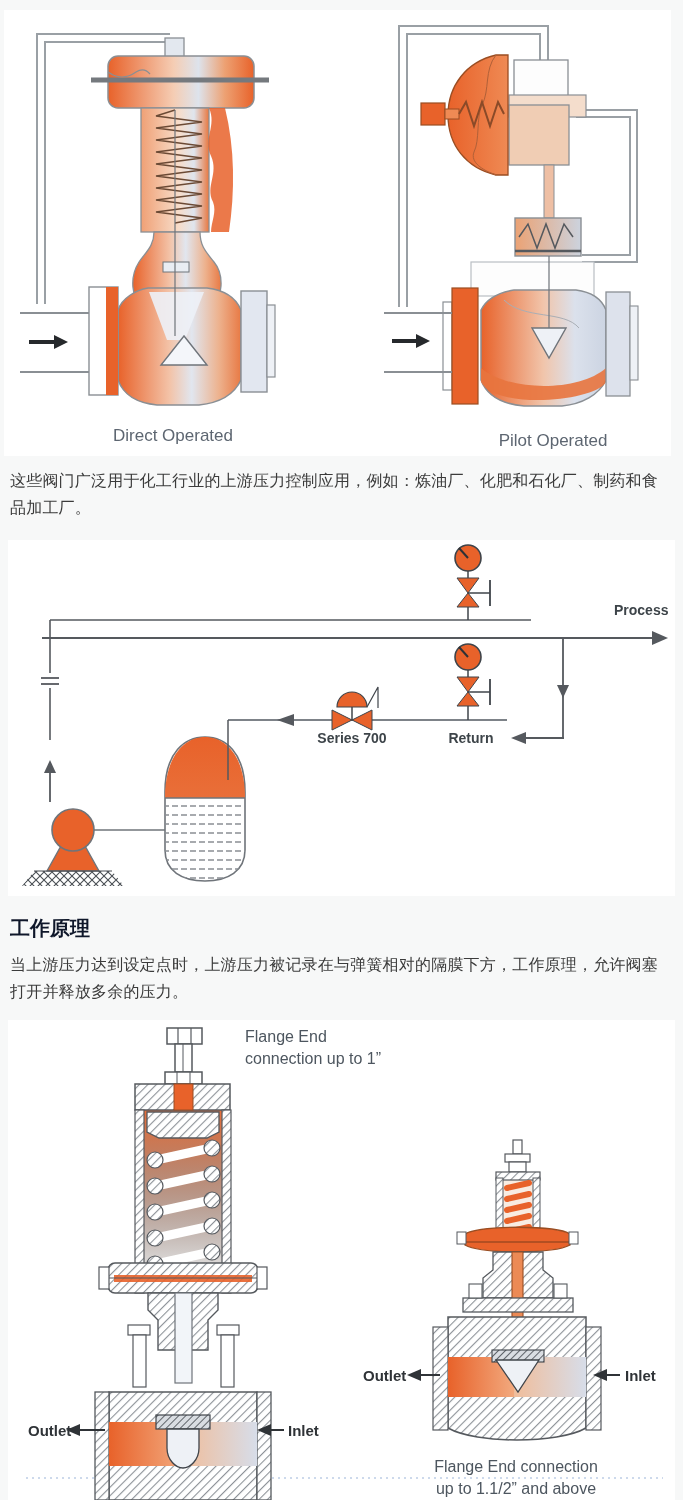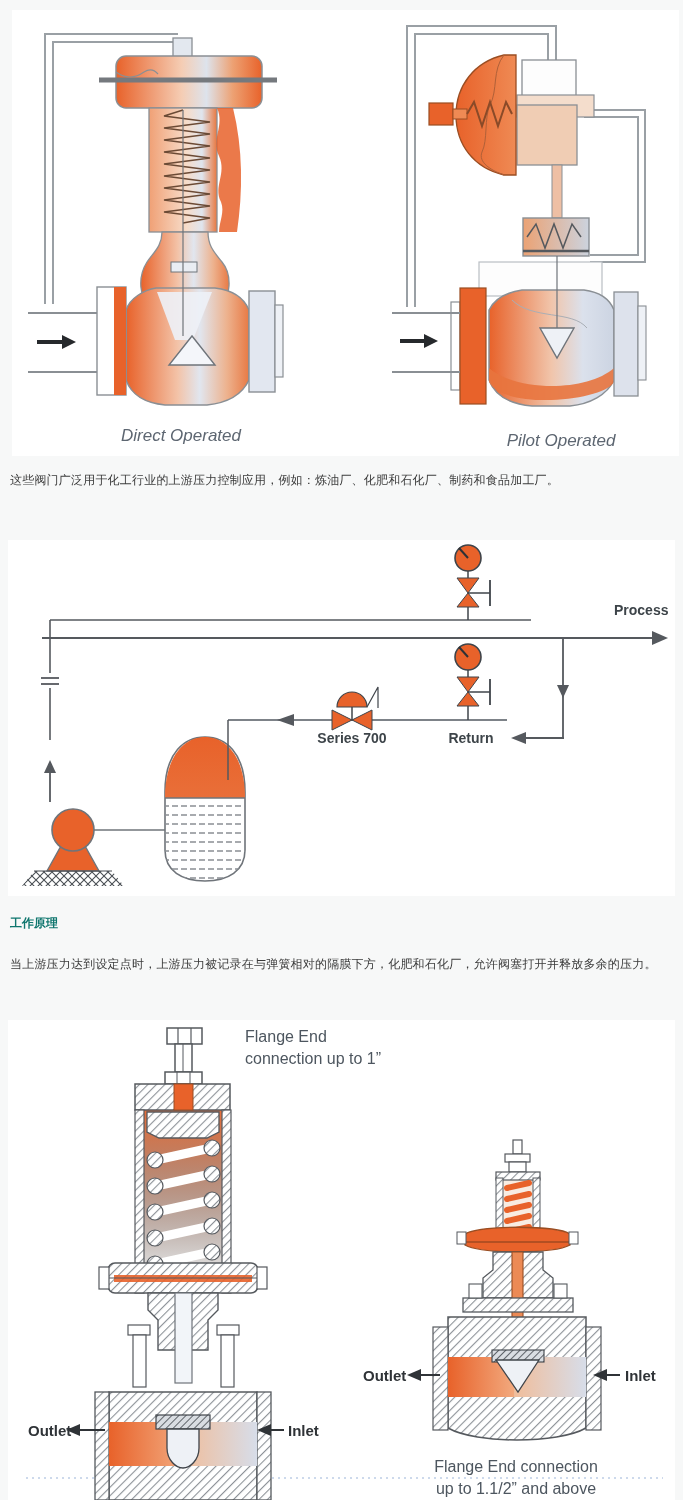--- a/index.html
+++ b/index.html
@@ -2,32 +2,32 @@
 <html><head>
 <meta charset="utf-8">
 <style>
   html,body{margin:0;padding:0;}
   body{
     width:683px;height:1500px;position:relative;overflow:hidden;
     background:#f7f8f8;
     font-family:"Liberation Sans", sans-serif;
   }
   .card{position:absolute;background:#ffffff;}
-  #card-top{left:12px;top:10px;width:667px;height:446px;font-style:italic;}
+  #card-top{left:4px;top:10px;width:667px;height:446px;}
   #card-flow{left:8px;top:540px;width:667px;height:356px;text-align:center;}
   #card-bottom{left:8px;top:1020px;width:667px;height:480px;}
   .para{
     position:absolute;left:10px;width:662px;
-    font-size:12px;line-height:27px;color:#3b3b3b;
+    font-size:16px;line-height:27px;color:#3b3b3b;
     letter-spacing:0.2px;
   }
   #para-intro{top:467px;}
   #heading-principle{
     position:absolute;left:10px;top:915px;
-    font-size:12px;font-weight:bold;color:#0f766e;
+    font-size:20px;font-weight:bold;color:#0f172a;
   }
   #para-principle{top:951px;}
   svg{display:block;}
   text{font-family:"Liberation Sans", sans-serif;}
   .fig-caption{fill:#5d6671;font-size:17px;}
   .flow-label{fill:#3d4449;font-size:14px;font-weight:bold;}
   .port-label{fill:#2f3337;font-size:15px;font-weight:bold;}
   .cut-caption{fill:#4d565f;font-size:16px;}
 </style>
 </head>
@@ -286,21 +286,21 @@
       <line x1="26" y1="331" x2="104" y2="331" stroke="#4a4f54" stroke-width="1.2"></line>
     </g>
 
     <text class="flow-label" x="606" y="75">Process</text>
     <text class="flow-label" x="344" y="203" text-anchor="middle">Series 700</text>
     <text class="flow-label" x="463" y="203" text-anchor="middle">Return</text>
   </svg>
 </div>
 
 <div id="heading-principle">工作原理</div>
-<div class="para" id="para-principle">当上游压力达到设定点时，上游压力被记录在与弹簧相对的隔膜下方，化肥和石化厂，允许阀塞打开并释放多余的压力。</div>
+<div class="para" id="para-principle">当上游压力达到设定点时，上游压力被记录在与弹簧相对的隔膜下方，工作原理，允许阀塞打开并释放多余的压力。</div>
 
 <div class="card" id="card-bottom">
   <svg width="667" height="480" viewBox="0 0 667 480">
 
     <line x1="18" y1="458" x2="655" y2="458" stroke="#9bb4d8" stroke-width="1" stroke-dasharray="2,4"></line>
 
     <g>
 
       <g>
         <rect x="159" y="8" width="35" height="16" fill="#ffffff" stroke="#55595e" stroke-width="1.5"></rect>

